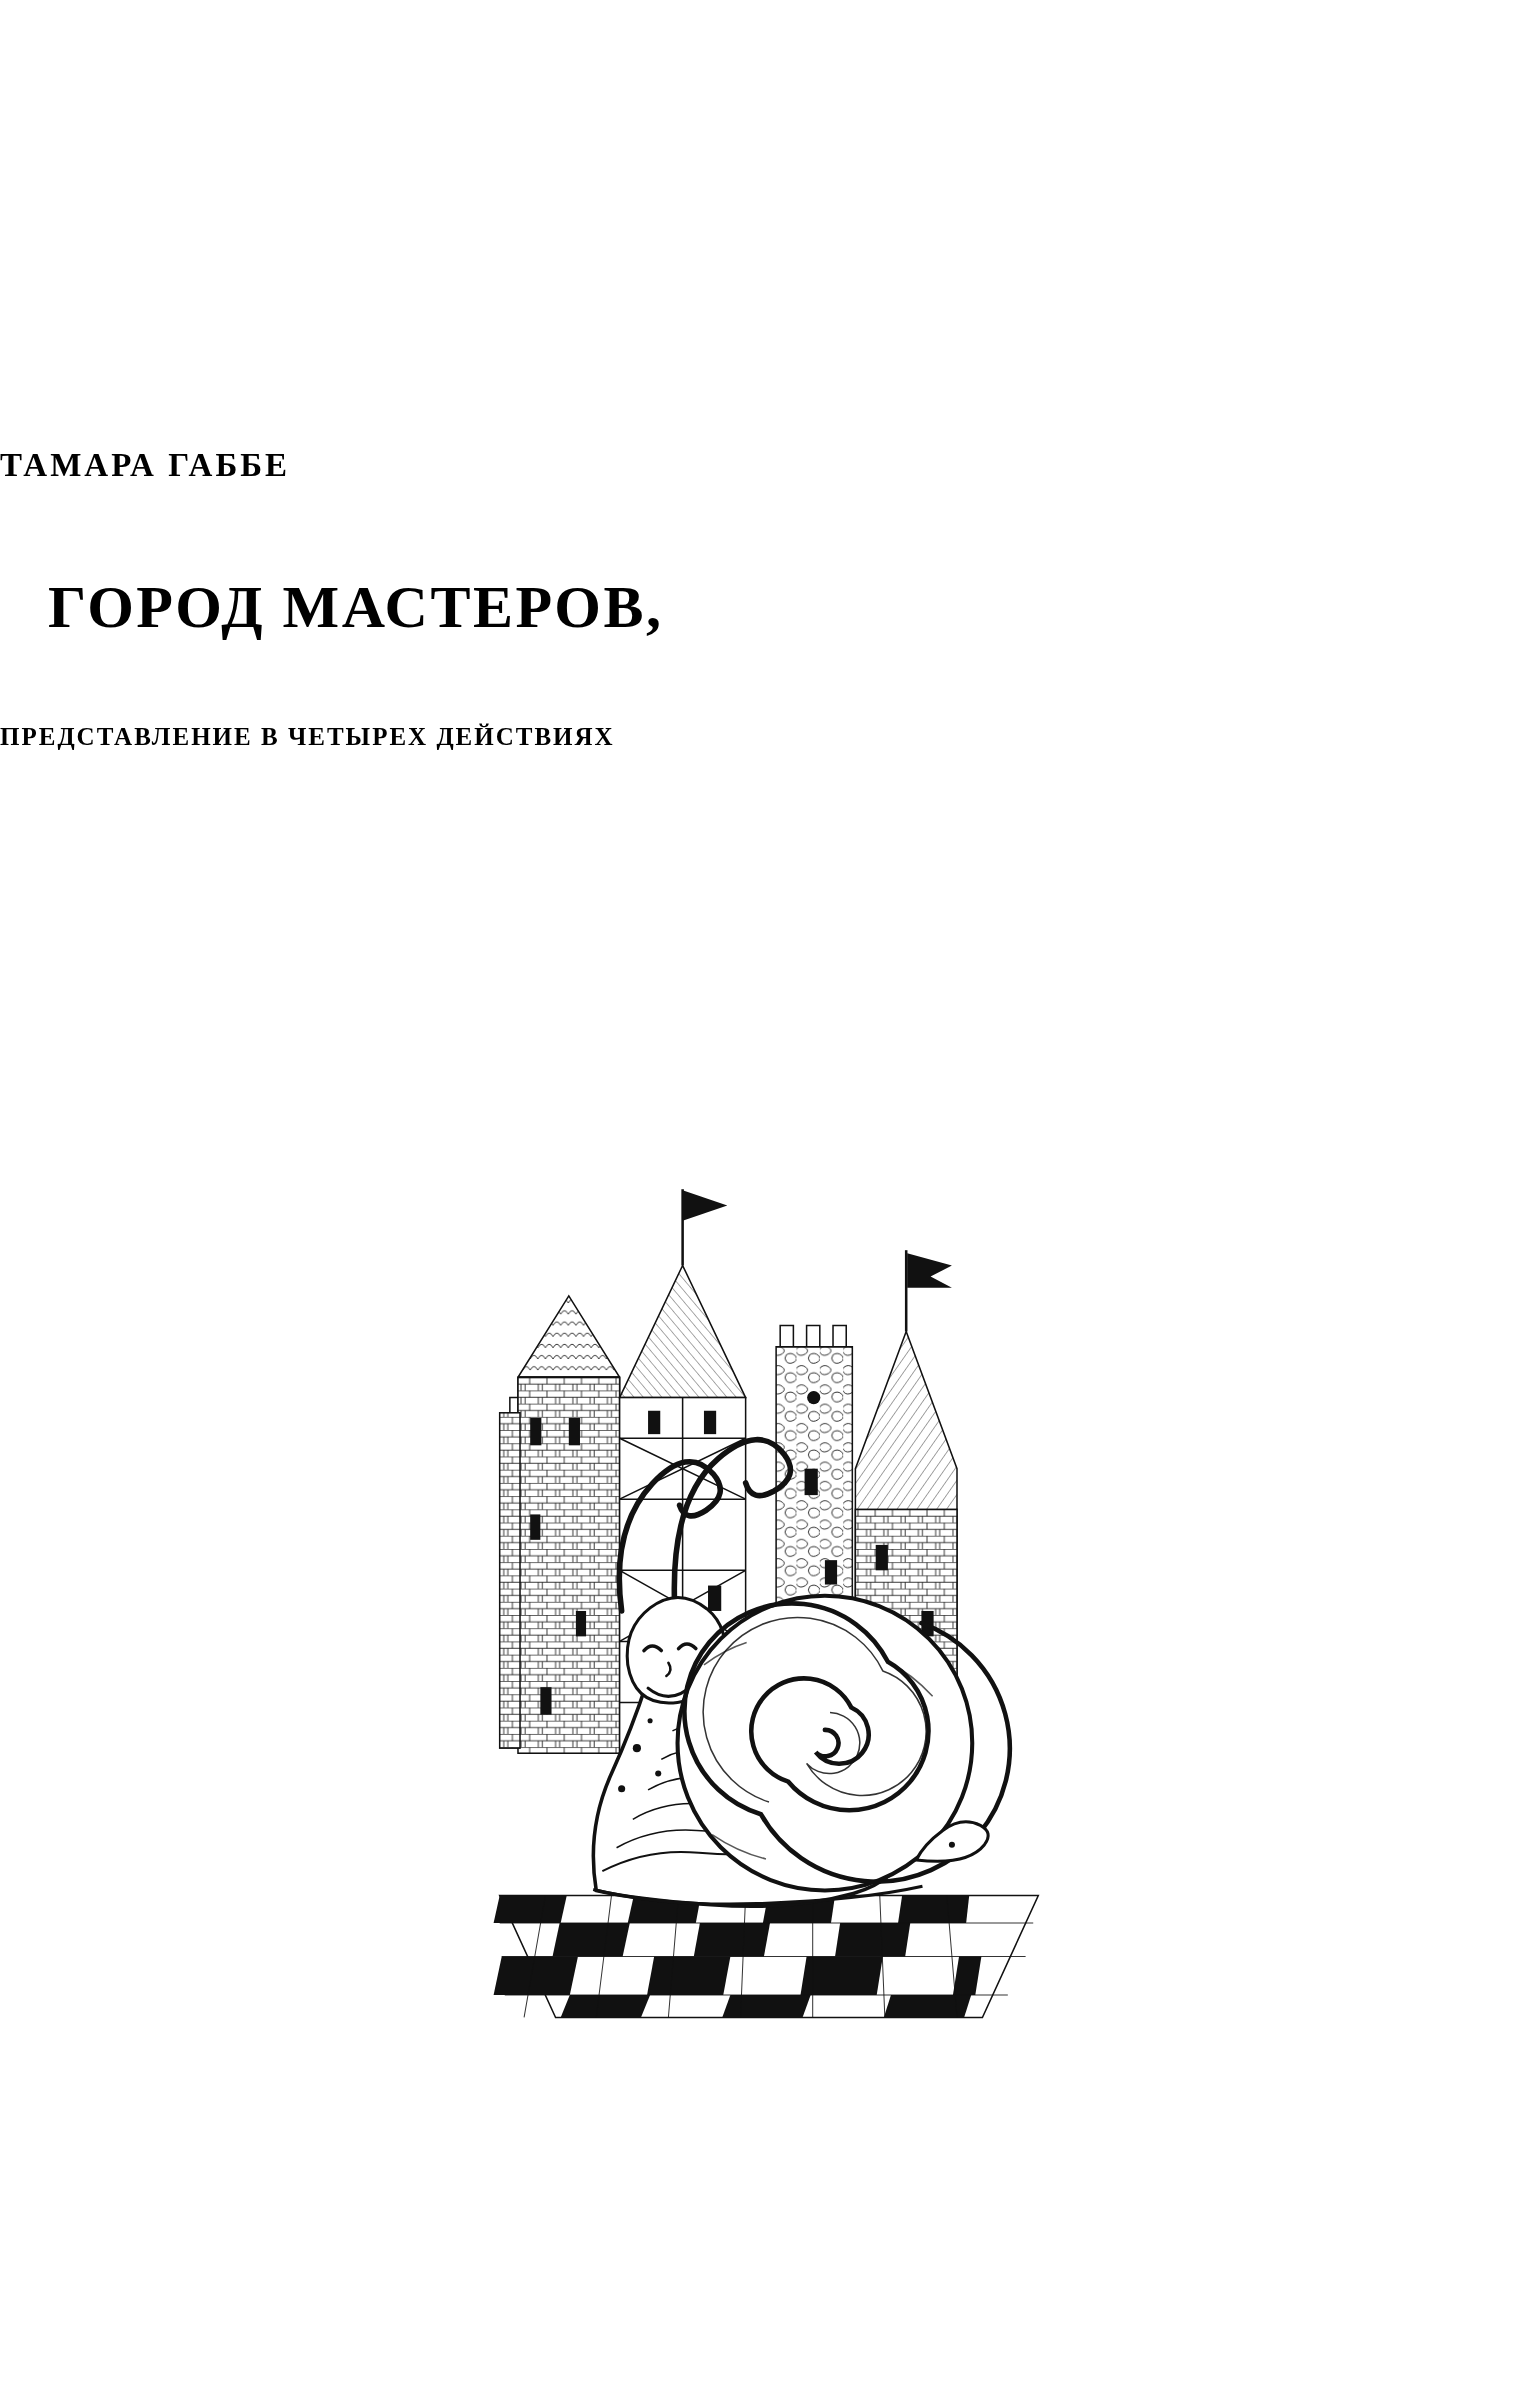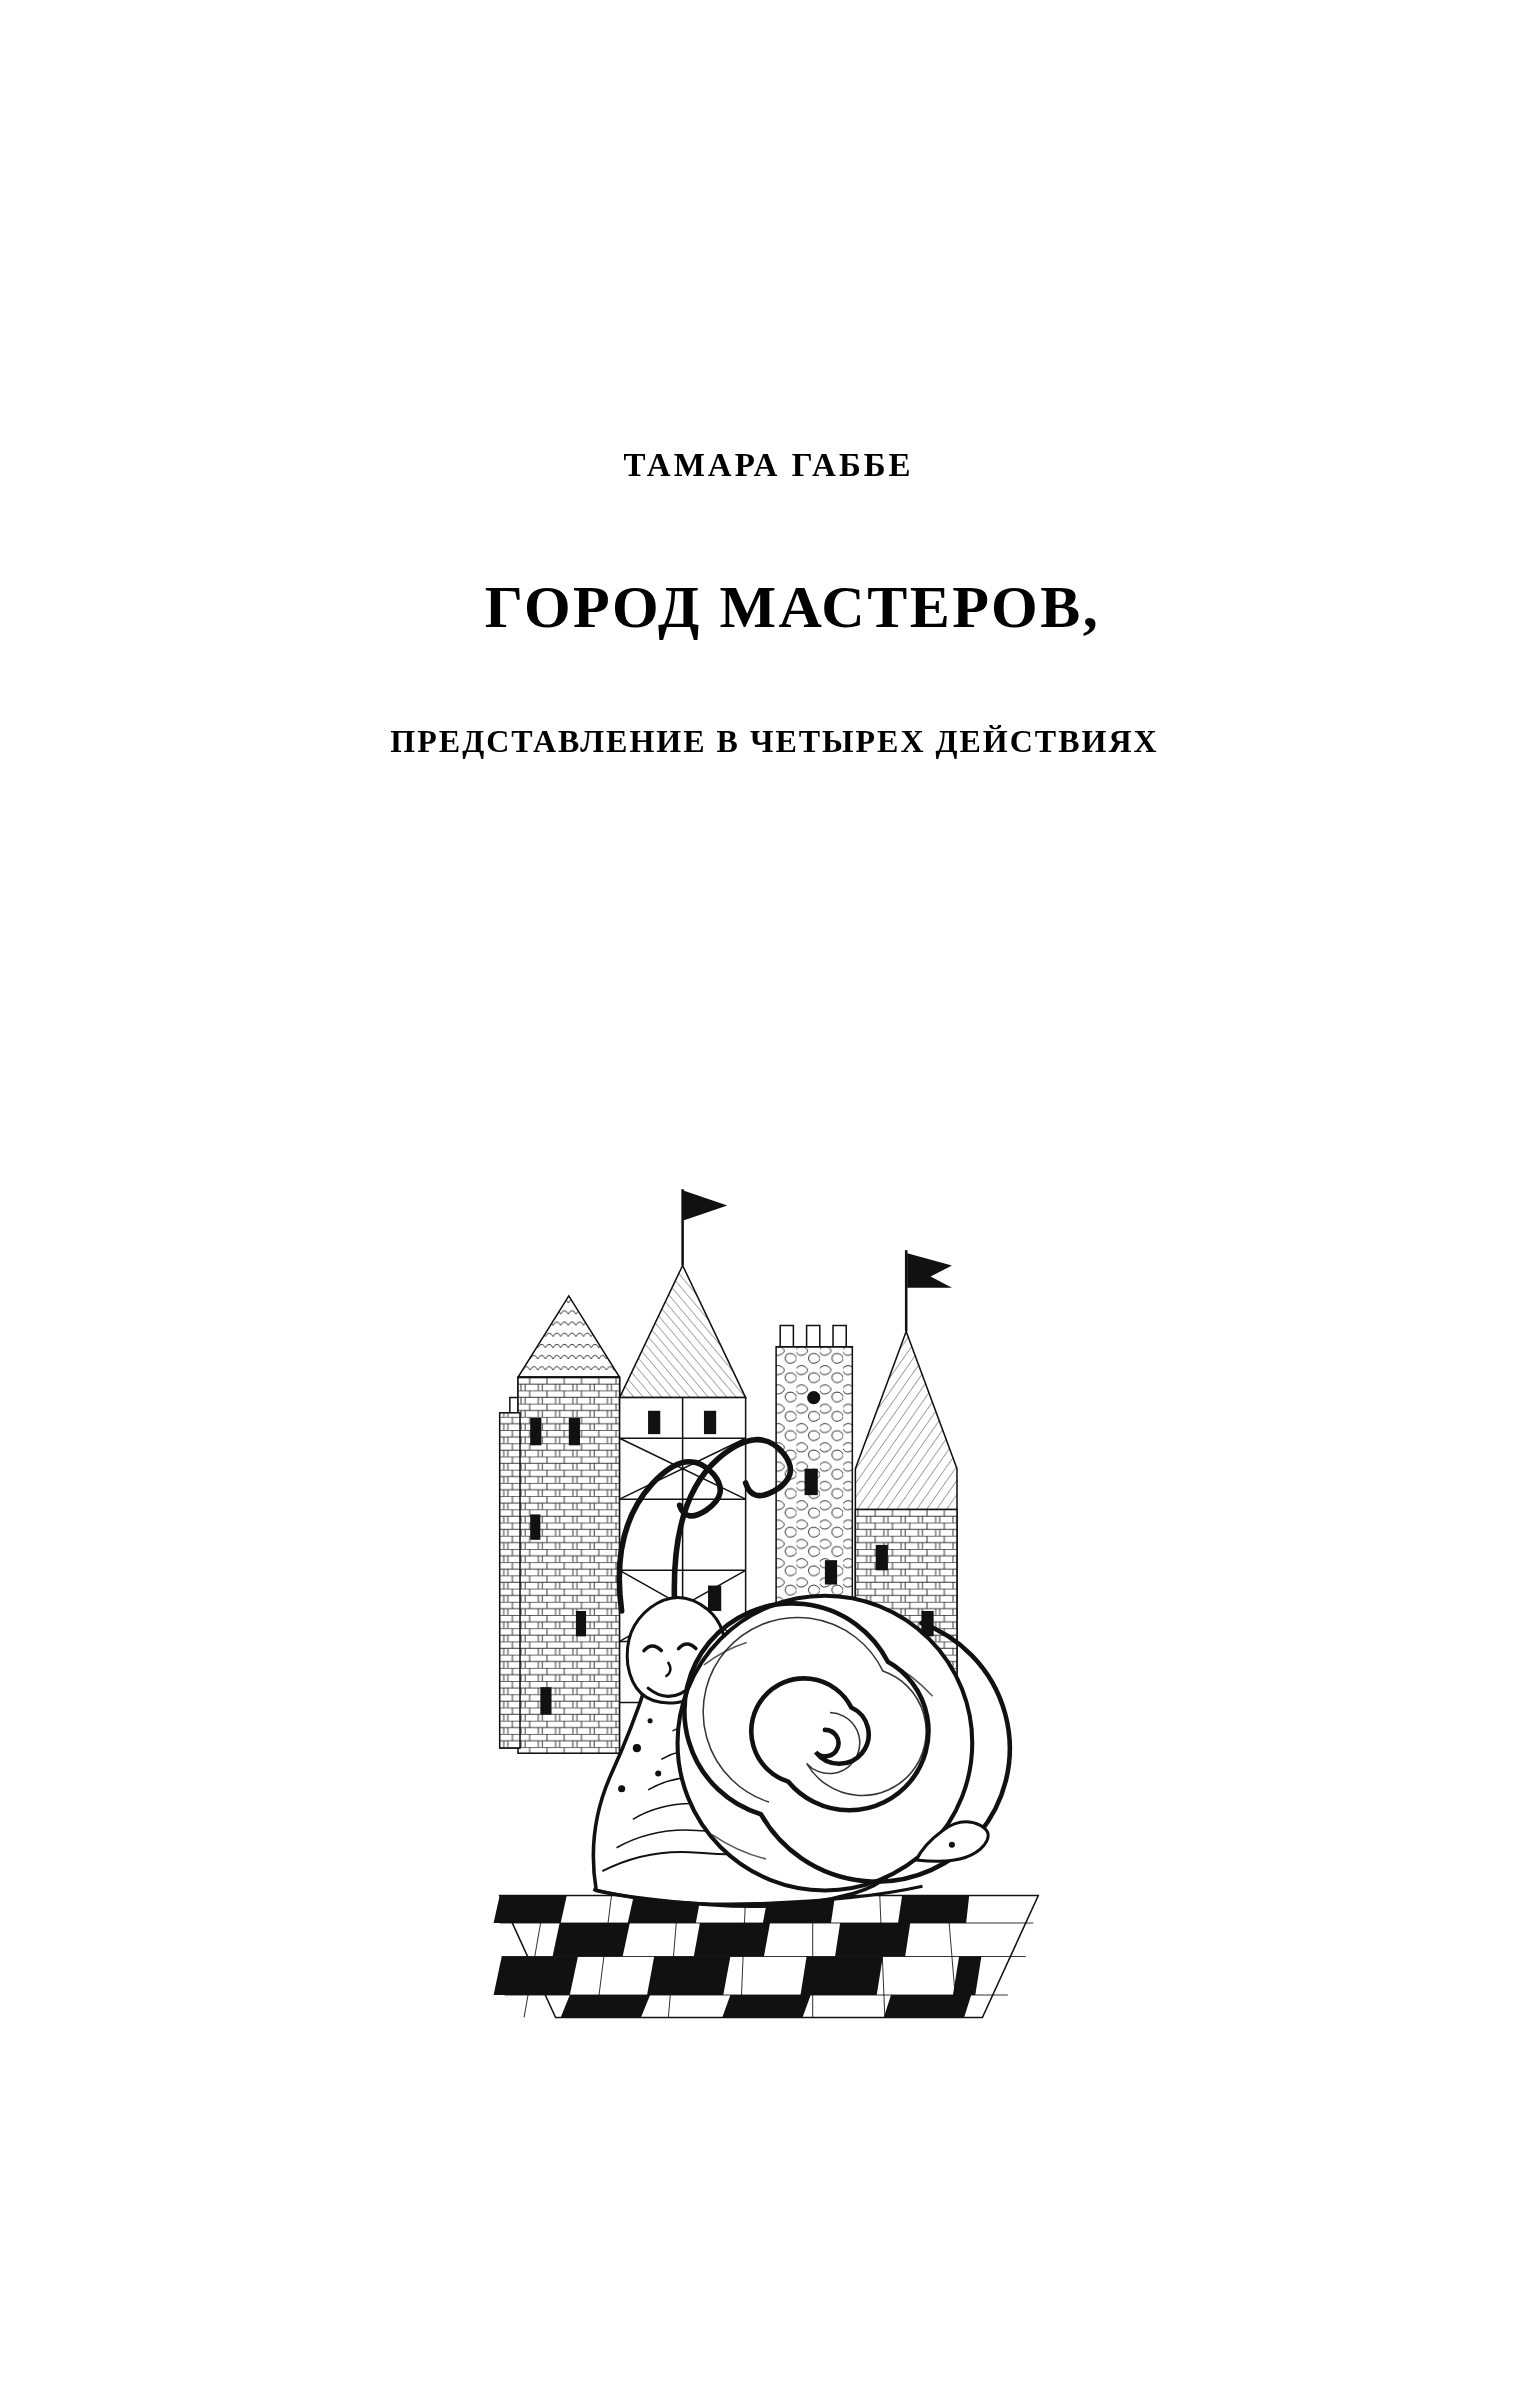--- a/index.html
+++ b/index.html
@@ -23,21 +23,21 @@
     width: 1537px;
     height: 2401px;
     background: #ffffff;
   }
 
   .title-block {
     position: absolute;
     left: 0;
     top: 447px;
     width: 1537px;
-    text-align: center;
+    text-align: left;
   }
 
   .author {
     font-size: 33px;
     letter-spacing: 3px;
     font-weight: 700;
     font-family: "Liberation Serif", serif;
     margin: 0 0 91px 0;
     line-height: 1.1;
   }
@@ -61,24 +61,24 @@
 
   .sub-title {
     font-size: 60px;
     font-weight: 700;
     letter-spacing: 2.5px;
     line-height: 1.12;
     margin: 0;
   }
 
   .genre {
-    font-size: 32px;
+    font-size: 25px;
     font-weight: 700;
     letter-spacing: 2px;
-    margin: 81px 0 0 12px;
+    margin: 81px 0 0 0;
     line-height: 1.2;
   }
 
   .illustration {
     position: absolute;
     left: 50%;
     transform: translateX(-50%);
     top: 1113px;
     width: 600px;
     height: 1001px;

